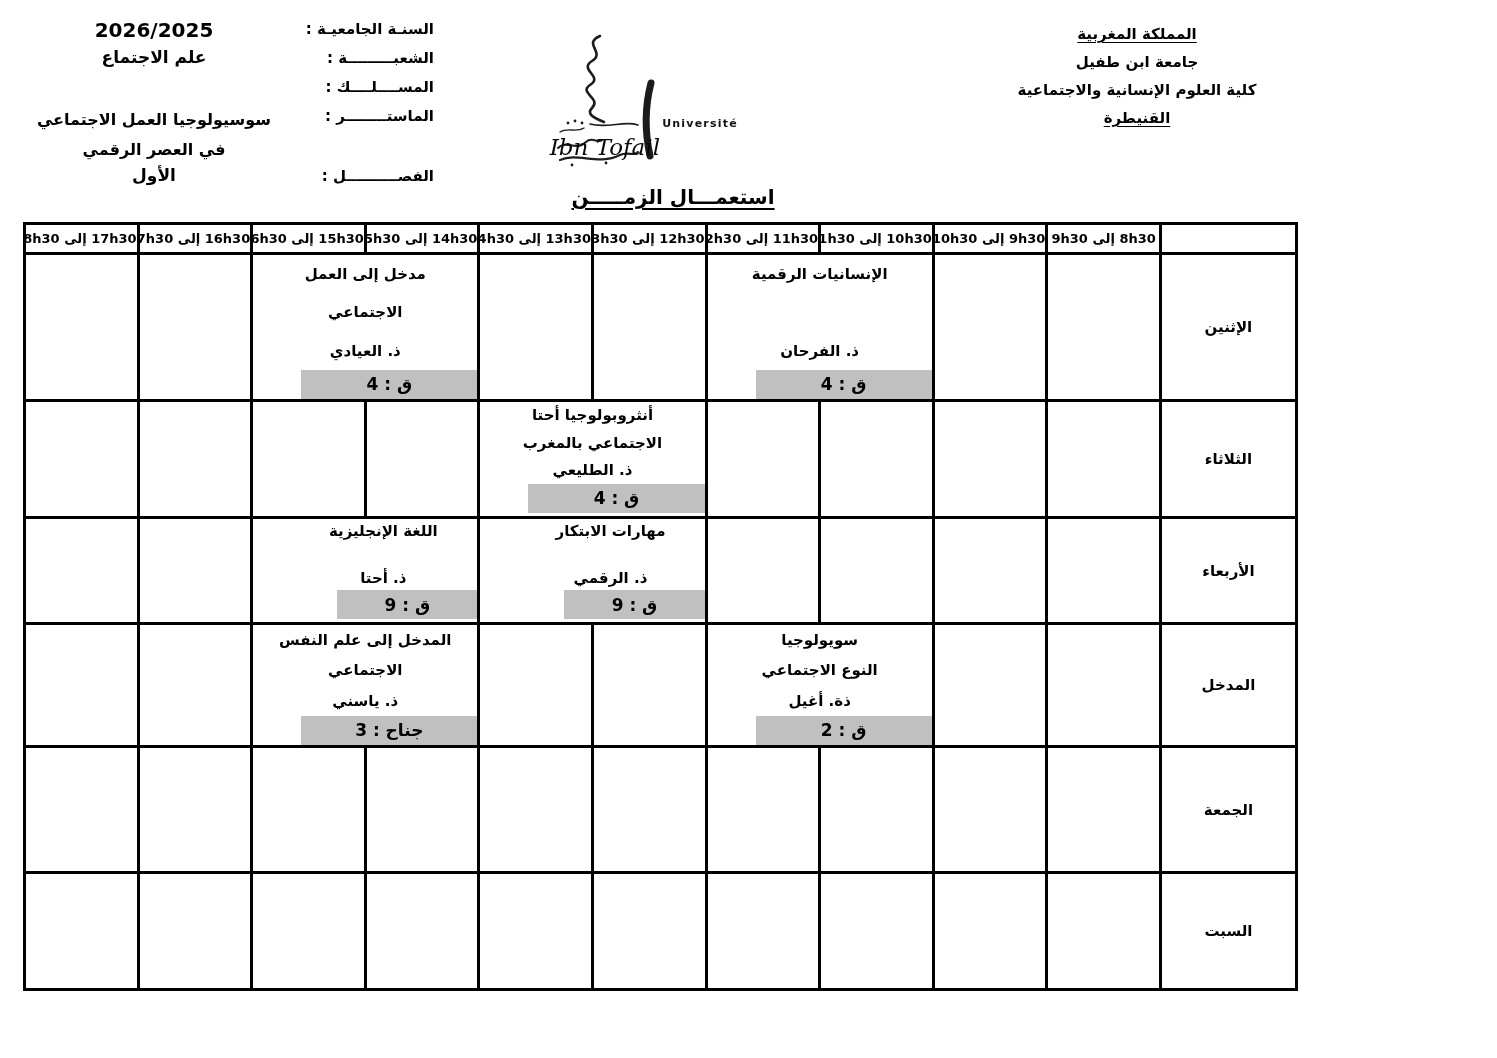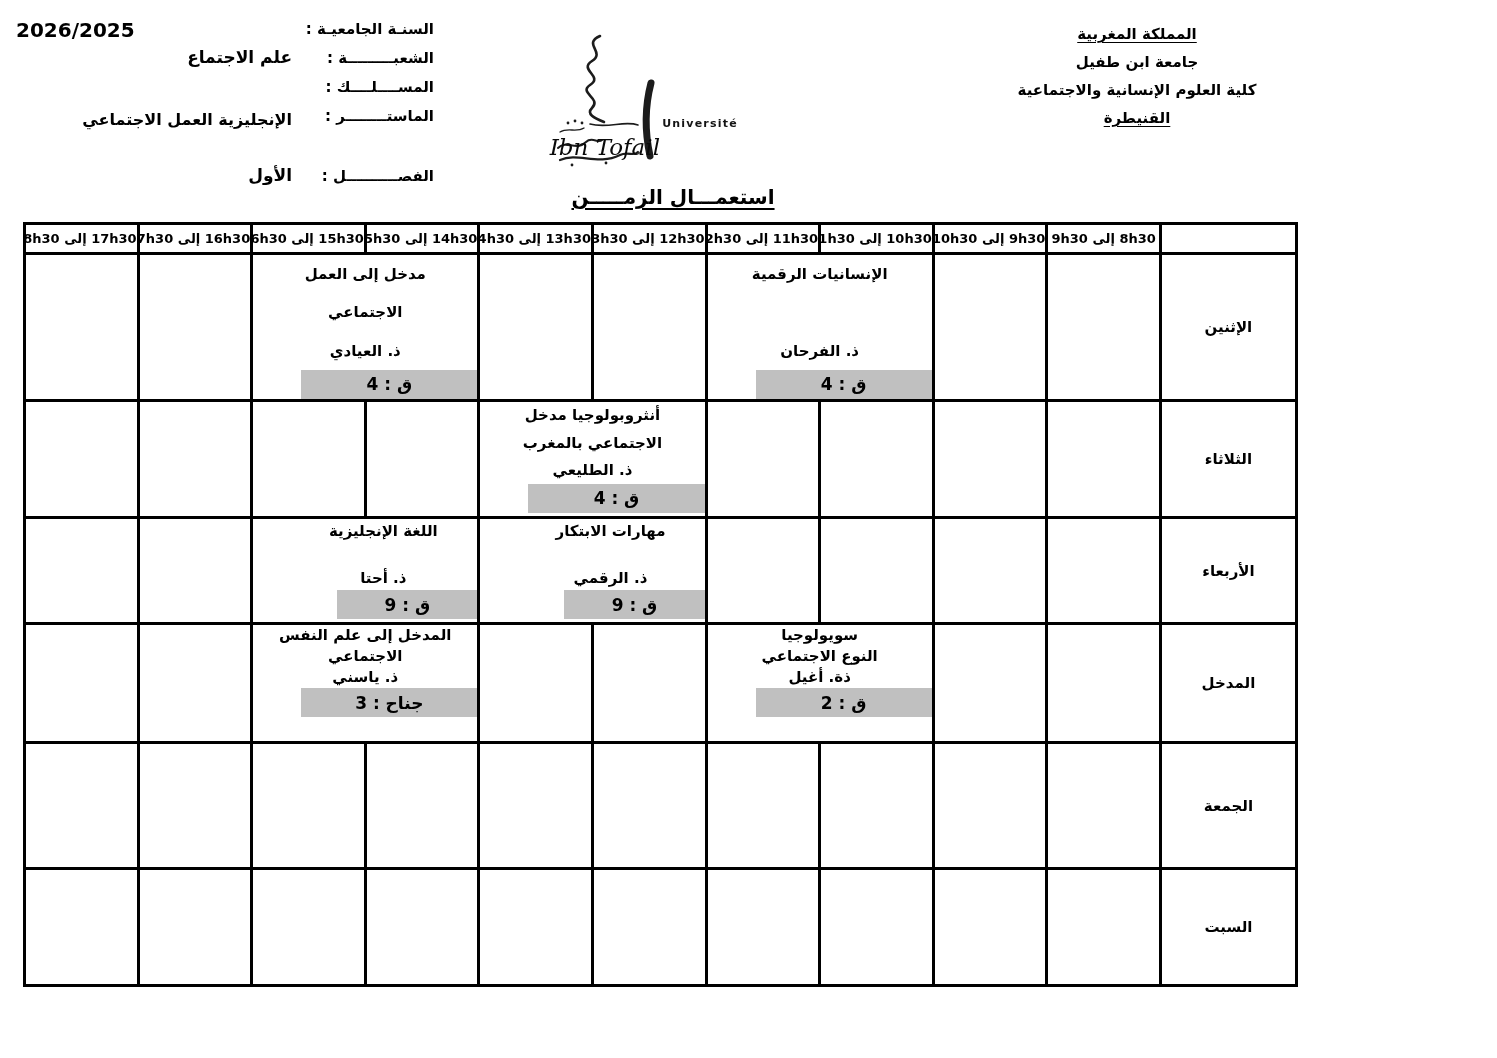--- a/index.html
+++ b/index.html
@@ -22,21 +22,21 @@
   .logo { position:absolute; left:548px; top:28px; width:200px; height:152px; }
   .logo svg { width:100%; height:100%; }
 
   
   .meta {
     position:absolute; top:18px; right:1063px; width:418px;
     font-weight:bold; font-size:15px;
   }
   .meta-row { display:flex; align-items:flex-start; min-height:29px; }
   .meta-label { width:142px; white-space:nowrap; padding-top:2px; }
-  .meta-value { flex:1; }
+  .meta-value { flex:1; text-align:center; }
   .v-year  { font-size:20px; direction:ltr; }
   .v-branch{ font-size:17px; }
   .v-master{ font-size:16px; line-height:30px; }
   .v-sem   { font-size:17px; }
   .meta-row.master { min-height:60px; }
 
   
   .main-title {
     position:absolute; top:185px; left:37px; width:1272px;
     text-align:center; font-size:20px; font-weight:bold;
@@ -60,21 +60,21 @@
   tr.r-fri { height:126px; } tr.r-sat { height:117px; }
 
   td.course-cell { vertical-align:top; }
   .course {
     display:flex; flex-direction:column;
     font-weight:bold; font-size:15px; text-align:center;
   }
   tr.r-mon .course { height:144px; }
   tr.r-tue .course { height:111px; }
   tr.r-wed .course { height:100px;padding-left:36px; }
-  tr.r-thu .course { height:92px; }
+  tr.r-thu .course { height:120px; }
   .course-line { flex:1; display:flex; align-items:center; justify-content:center; line-height:1.1; }
   .room-band {
     height:29px; background:var(--band, #c0c0c0);
     display:flex; align-items:center; justify-content:center;
     font-size:17px; font-weight:bold;margin-left:48px;
   }
 </style>
 </head>
 <body>
 
@@ -118,21 +118,22 @@
       <div class="meta-label">الشعبـــــــــة :</div>
       <div class="meta-value v-branch">علم الاجتماع</div>
     </div>
     <div class="meta-row">
       <div class="meta-label">المســــلــــك :</div>
       <div class="meta-value"></div>
     </div>
     <div class="meta-row master">
       <div class="meta-label">الماستــــــــر :</div>
       <div class="meta-value v-master">
-        <div>الإنجليزية العمل الاجتماعي</div>
+        <div>سوسيولوجيا العمل الاجتماعي</div>
+        <div>في العصر الرقمي</div>
       </div>
     </div>
     <div class="meta-row">
       <div class="meta-label">الفصــــــــــل :</div>
       <div class="meta-value v-sem">الأول</div>
     </div>
   </div>
 
   <div class="main-title">
     <span>استعمـــال الزمـــــن</span>
@@ -185,21 +186,21 @@
     </tr>
 
     <tr class="r-tue">
       <td class="day-cell">الثلاثاء</td>
       <td></td>
       <td></td>
       <td></td>
       <td></td>
       <td colspan="2" class="course-cell">
         <div class="course">
-          <div class="course-line">أنثروبولوجيا مدخل</div>
+          <div class="course-line">أنثروبولوجيا أحتا</div>
           <div class="course-line">الاجتماعي بالمغرب</div>
           <div class="course-line">ذ. الطليعي</div>
           <div class="room-band">ق : 4</div>
         </div>
       </td>
       <td></td>
       <td></td>
       <td></td>
       <td></td>
     </tr>

